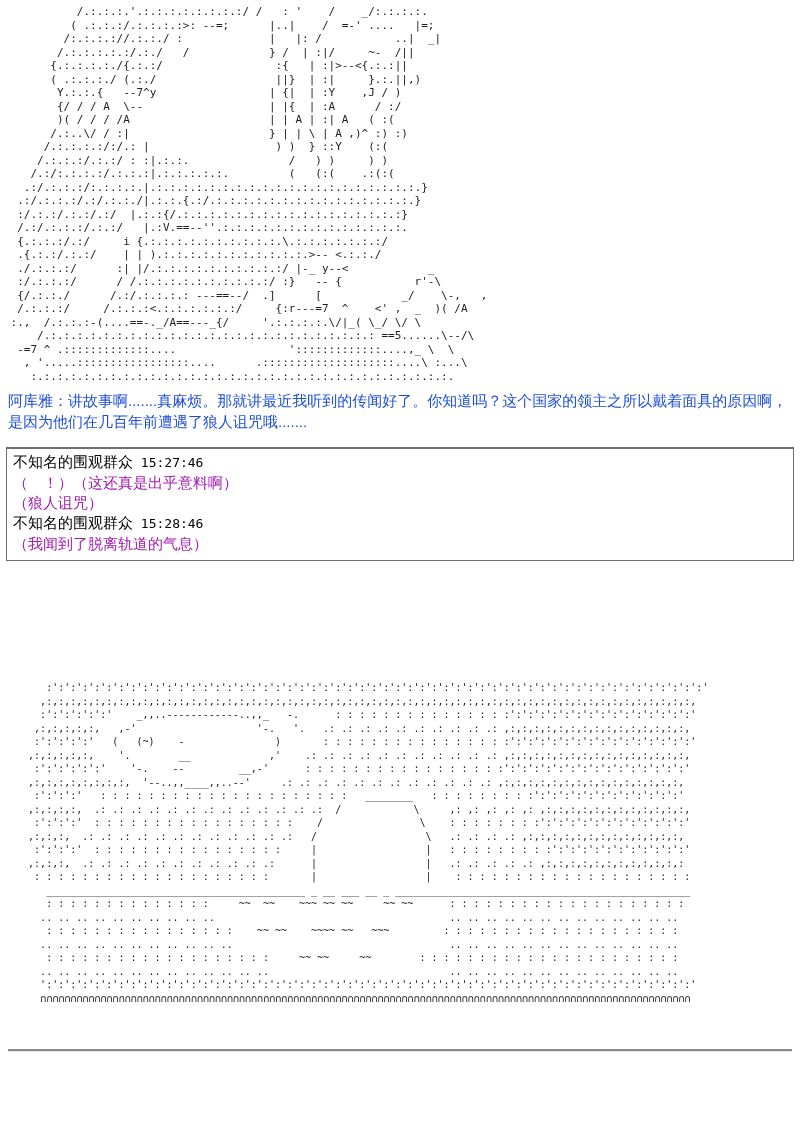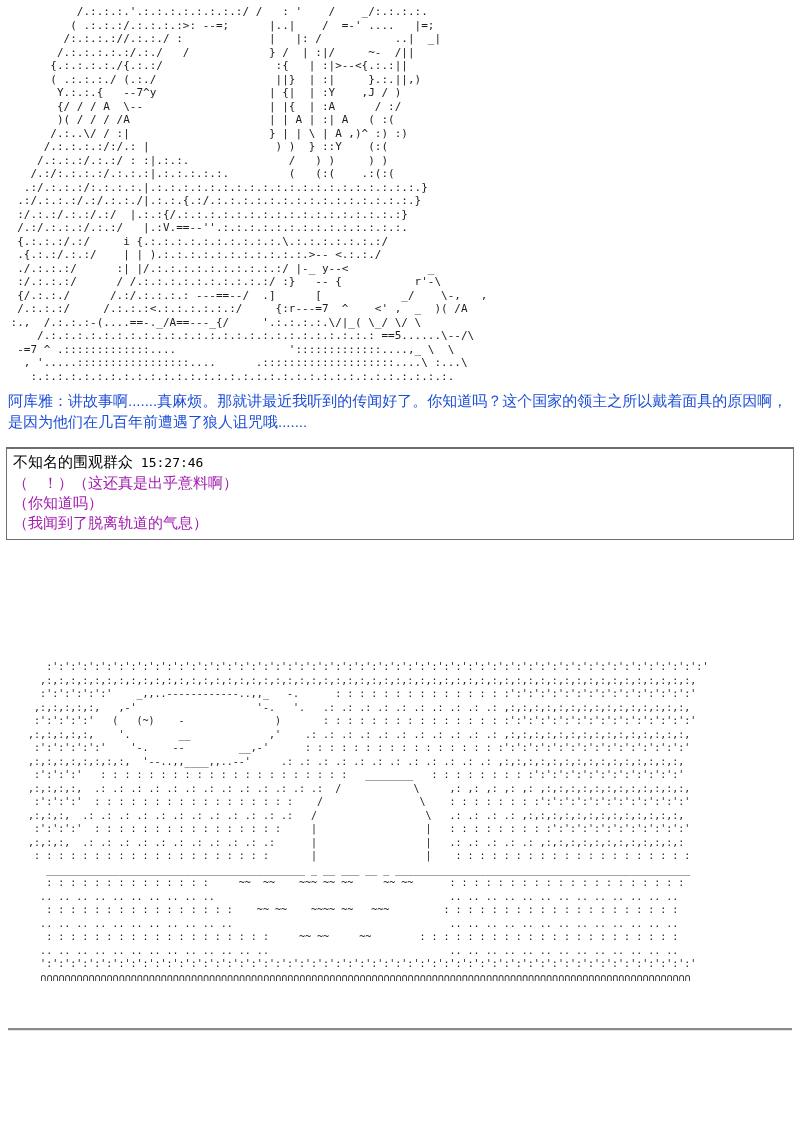--- a/index.html
+++ b/index.html
@@ -56,21 +56,22 @@
   -=7 ^ .:::::::::::::....                 ':::::::::::::....,_ \  \
    , '.....:::::::::::::::::....      .::::::::::::::::::::....\ :...\
     :.:.:.:.:.:.:.:.:.:.:.:.:.:.:.:.:.:.:.:.:.:.:.:.:.:.:.:.:.:.:.:.</pre>
 
   <div class="dialogue">阿库雅：讲故事啊.......真麻烦。那就讲最近我听到的传闻好了。你知道吗？这个国家的领主之所以戴着面具的原因啊，是因为他们在几百年前遭遇了狼人诅咒哦.......</div>
 
   <div class="comments">
     <div>
         <div class="c-meta"><span>不知名的围观群众</span><span class="c-time"> 15:27:46</span></div>
         <div class="c-text">（　！）（这还真是出乎意料啊）</div>
-        <div class="c-text">（你知道吗）</div>
+        <div class="c-text">（狼人诅咒）</div>
+        <div class="c-meta"><span>不知名的围观群众</span><span class="c-time"> 15:28:46</span></div>
         <div class="c-text">（我闻到了脱离轨道的气息）</div>
       </div>
   </div>
 
   <pre class="aa bottom-art">       :':':':':':':':':':':':':':':':':':':':':':':':':':':':':':':':':':':':':':':':':':':':':':':':':':':':':':':'
       ,:,:,:,:,:,:,:,:,:,:,:,:,:,:,:,:,:,:,:,:,:,:,:,:,:,:,:,:,:,:,:,:,:,:,:,:,:,:,:,:,:,:,:,:,:,:,:,:,:,:,:,:,:,:,
       :':':':':':'    _,,..------------..,,_   -.      : : : : : : : : : : : : : : :':':':':':':':':':':':':':':':'
      ,:,:,:,:,:,   ,-'                    '-.   '.   .: .: .: .: .: .: .: .: .: .: ,:,:,:,:,:,:,:,:,:,:,:,:,:,:,:,
      :':':':':'   (   (~)    -               )       : : : : : : : : : : : : : : : :':':':':':':':':':':':':':':':'
     ,:,:,:,:,:,    '.        __             ,'    .: .: .: .: .: .: .: .: .: .: .: ,:,:,:,:,:,:,:,:,:,:,:,:,:,:,:,

